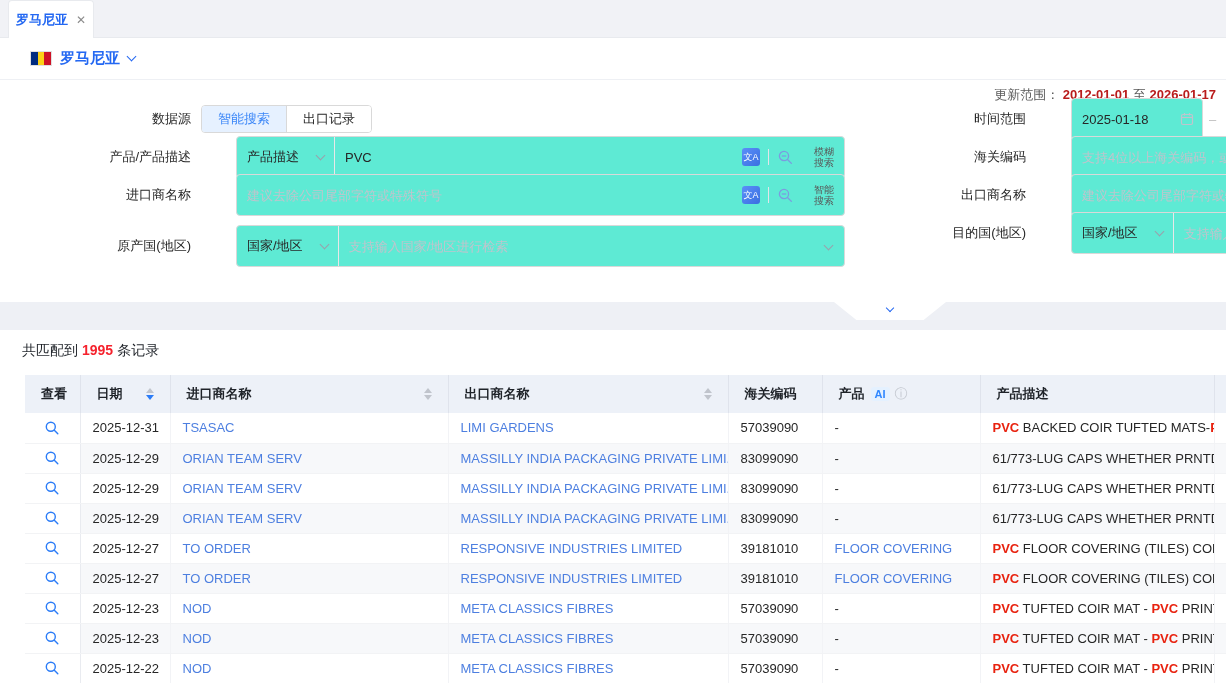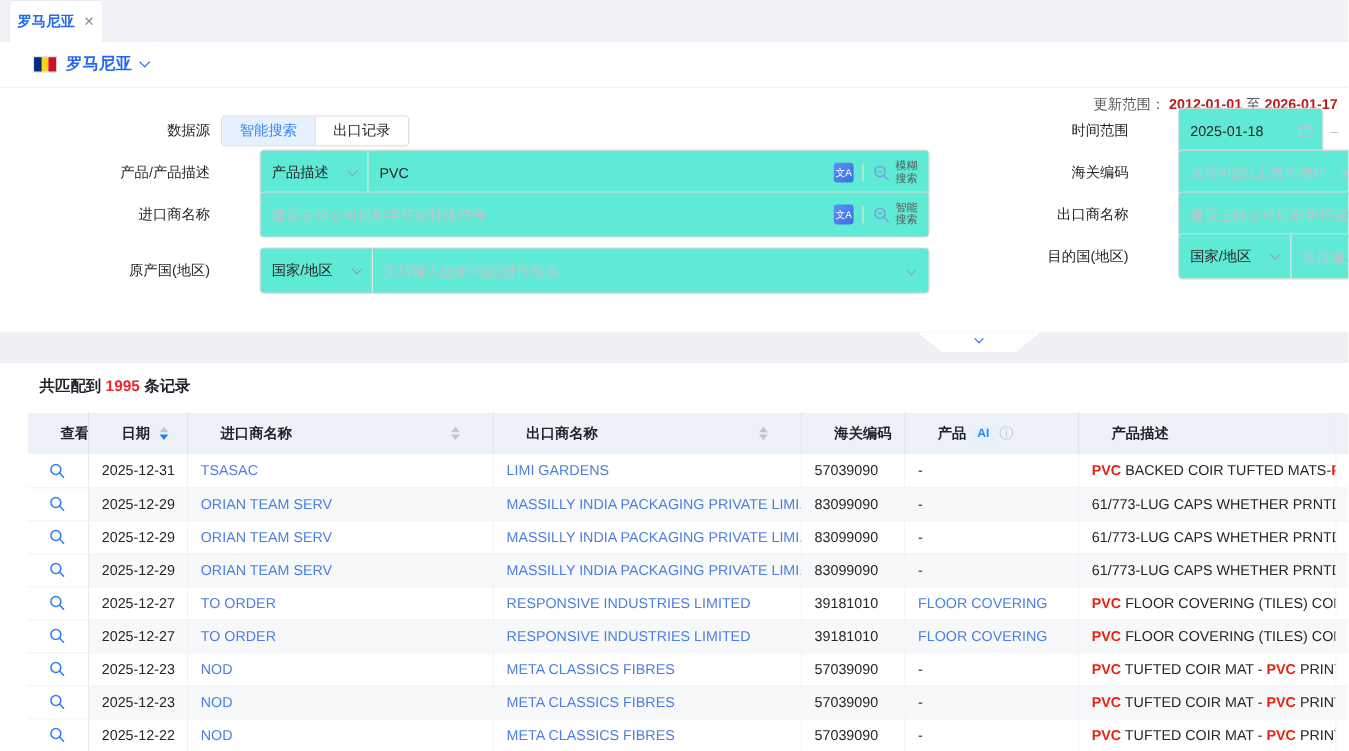--- a/index.html
+++ b/index.html
@@ -38,21 +38,21 @@
   .seg-btn + .seg-btn { border-left:1px solid #d9d9d9; }
   .seg-btn.active { background:#e6f1ff; color:#3a86f8; }
 
   .ctrl { display:flex; align-items:center; height:42px; border:1px solid #d9d9d9; border-radius:4px; background:#5eead4;margin-left:35px; }
   .ctrl-wide { width:680px; }
   .sub-select { flex:none; display:flex; align-items:center; gap:10px; padding:0 10px; height:100%; border-right:1px solid #e8e8e8; color:#262626; cursor:pointer; }
   .ctrl input { flex:1; min-width:0; border:none; outline:none; height:100%; padding:0 10px; font-size:13px; font-family:inherit; color:#262626; background:transparent; }
   .ctrl input::placeholder { color:#c0c4cc; }
   .trans-icon { flex:none; width:18px; height:18px; border-radius:3px; background:linear-gradient(135deg,#5b8ff9 0%,#3a6fe0 100%); color:#fff; font-size:9px; display:flex; align-items:center; justify-content:center; cursor:pointer; }
   .vdiv { flex:none; width:1px; height:16px; background:#e3e5e9; margin:0 8px; }
-  .search-mode { flex:none; display:flex; align-items:center; gap:4px; padding-right:8px; cursor:pointer; }
+  .search-mode { flex:none; display:flex; align-items:center; gap:20px; padding-right:8px; cursor:pointer; }
   .search-mode .mode-label { width:22px; font-size:10px; line-height:11px; color:#595959; }
   .ctrl .tail-chev { flex:none; margin-right:12px; margin-top:-2px; }
 
   .date-input { width:132px; }
   .date-input input { padding-right:4px; }
   .date-sep { color:#bfbfbf; margin:0 6px; }
   .grow-ctrl { width:330px; }
 
   
   .cb-row { position:absolute; top:182px; left:25px; display:flex; align-items:center; gap:26px; }
@@ -61,26 +61,26 @@
   .cb-box.checked { background:#2b7cf7; border-color:#2b7cf7; }
   .cb-box.checked::after { content:""; position:absolute; left:4.5px; top:1.5px; width:4px; height:8px; border-right:1.8px solid #fff; border-bottom:1.8px solid #fff; transform:rotate(45deg); }
 
   
   .gap { position:absolute; top:302px; left:0; right:0; height:28px; background:#eef0f5; }
   .collapse-handle { position:absolute; top:302px; left:834px; width:112px; height:18px; background:#fff; clip-path:polygon(0 0,100% 0,80% 100%,20% 100%); display:flex; align-items:flex-start; justify-content:center; cursor:pointer; }
   .collapse-handle .chev { margin:3px 0 0 0; width:6px; height:6px; border-width:1.4px; }
 
   
   .results { position:absolute; top:330px; left:0; right:0; bottom:0; background:#fff; }
-  .result-count { position:absolute; top:12px; left:36px; font-size:14px; font-weight:bold; color:#1f2329; }
+  .result-count { position:absolute; top:12px; left:22px; font-size:14px; font-weight:normal; color:#1f2329; }
   .result-count b { color:#f5222d; padding:0 4px; }
 
   table.records { position:absolute; top:45px; left:25px; border-collapse:collapse; table-layout:fixed; width:1201px; }
   table.records th, table.records td { overflow:hidden; white-space:nowrap; text-overflow:clip; }
-  thead th { height:38px; background:#edf1f8; border-right:1px solid #dfe3ec; font-size:13px; color:#1f2329; text-align:right; padding:0 30px; font-weight:bold; }
+  thead th { height:38px; background:#edf1f8; border-right:1px solid #dfe3ec; font-size:13px; color:#1f2329; text-align:right; padding:0 16px; font-weight:bold; }
   thead th:last-child { border-right:none; }
   .th-flex { display:flex; align-items:center; }
   .sorter { margin-left:auto; display:flex; flex-direction:column; gap:2px; padding-left:8px; }
   .caret-up { width:0; height:0; border-left:4px solid transparent; border-right:4px solid transparent; border-bottom:5px solid #c0c4cc; }
   .caret-down { width:0; height:0; border-left:4px solid transparent; border-right:4px solid transparent; border-top:5px solid #c0c4cc; }
   .caret-down.active { border-top-color:#2b7cf7; }
   .ai-badge { display:inline-block; background:#e4f1ff; color:#2f87ff; font-size:11px; font-weight:bold; border-radius:3px; padding:1px 4px; margin:0 5px 0 6px; }
   .info-icon { color:#c4c8d0; font-weight:normal; font-size:13px; }
 
   tbody td { height:30px; padding:0 12px; font-size:13px; color:#262626; border-bottom:1px solid #f2f3f5; border-right:1px solid #f2f3f6; }

